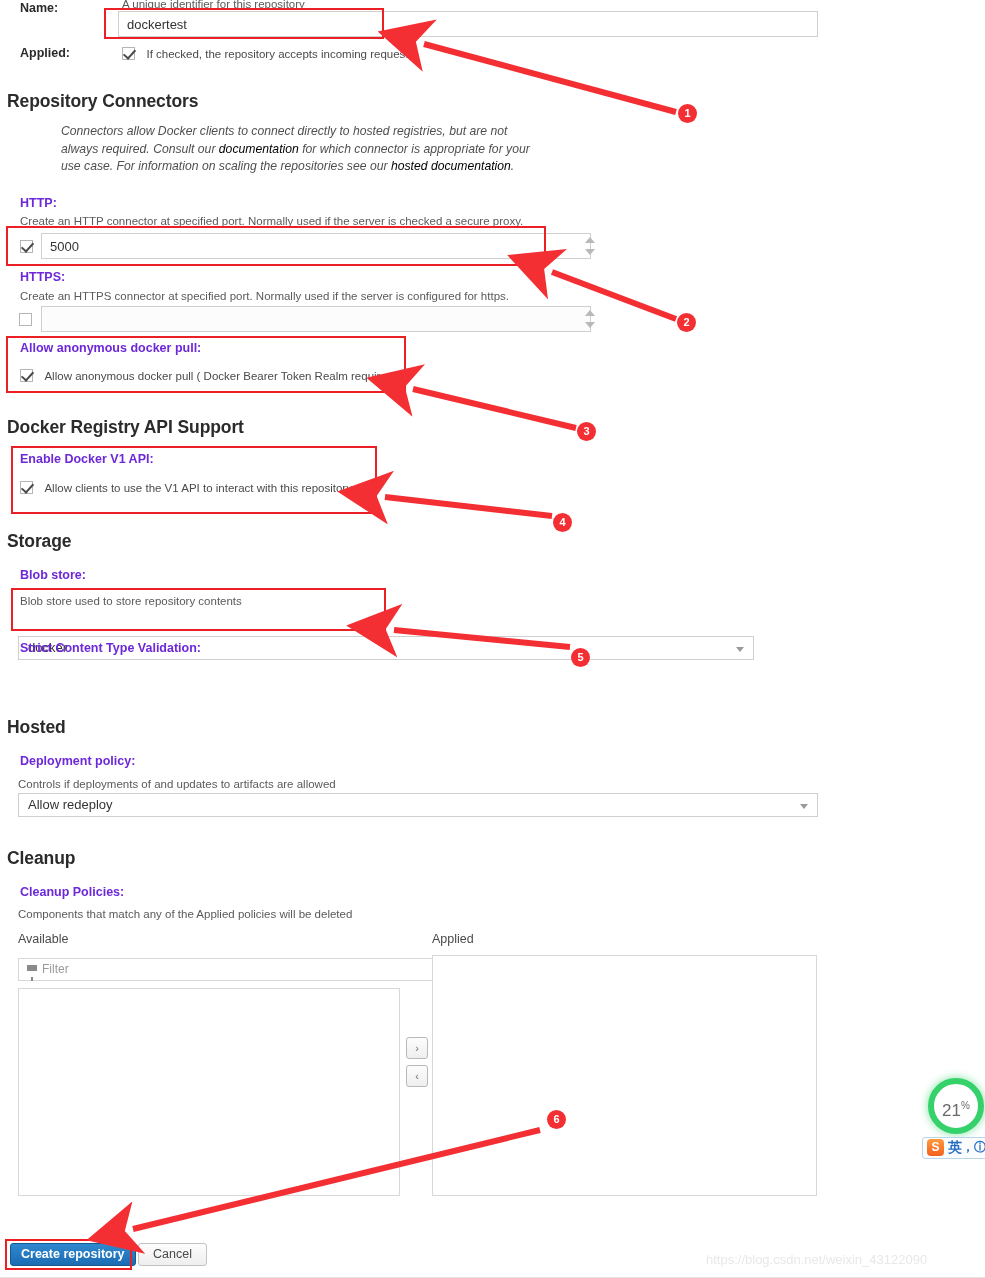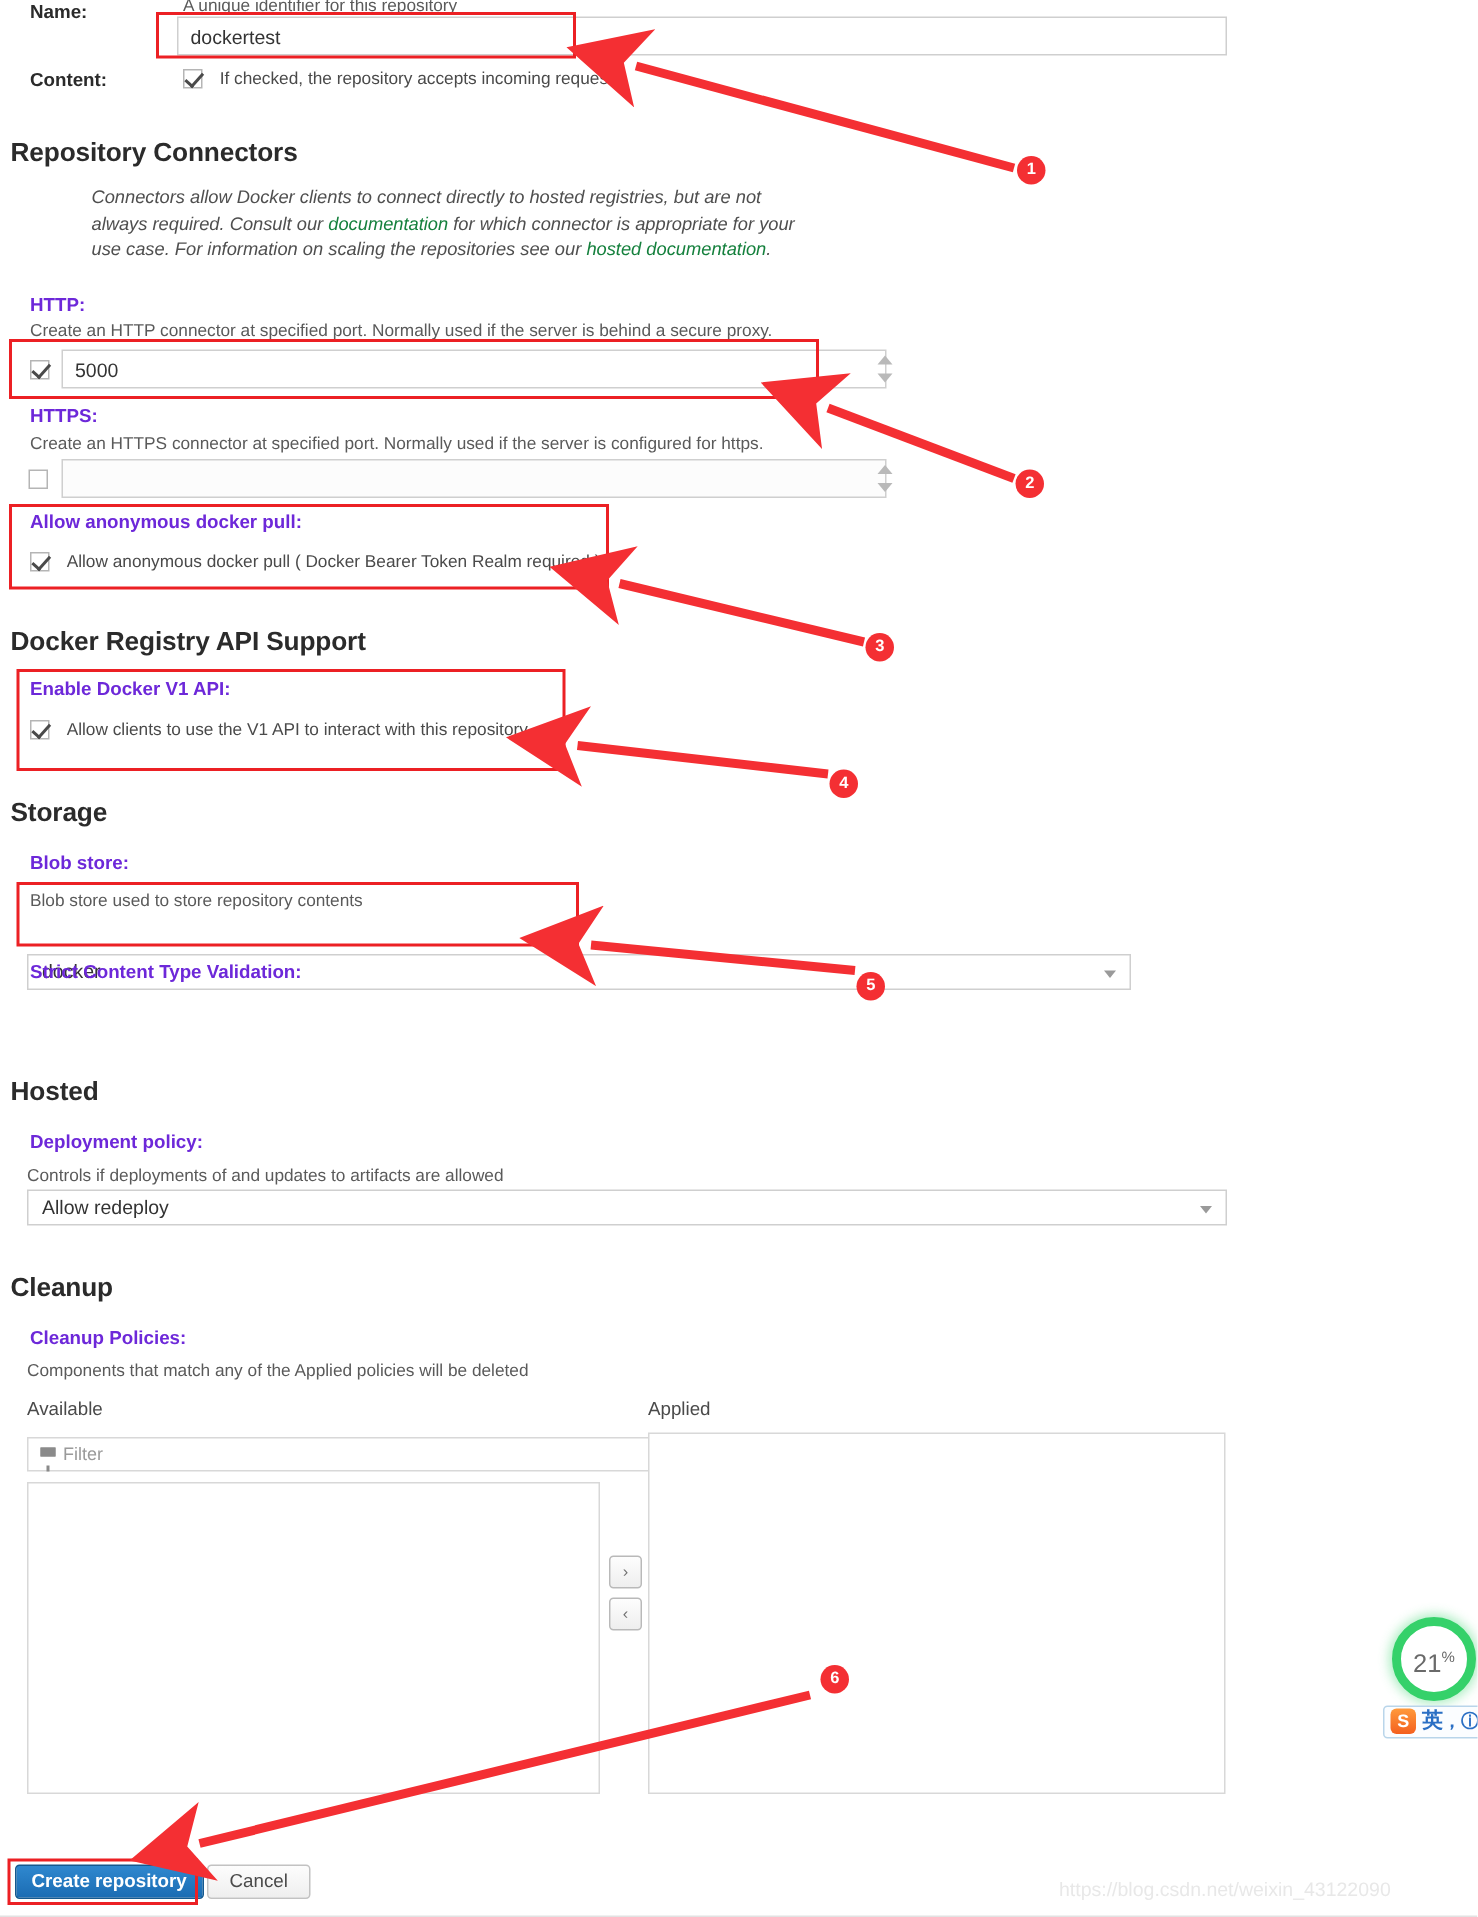--- a/index.html
+++ b/index.html
@@ -83,21 +83,21 @@
 
   
   .desc-italic {
     position: absolute;
     font-style: italic;
     font-size: 12.2px;
     line-height: 17.5px;
     color: #4f4f4f;
     width: 485px;
   }
-  .desc-italic a { color: #15803d; text-decoration: none; }
+  .desc-italic a { color: #000000; text-decoration: none; }
 
   
   .spinner {
     position: absolute;
     width: 11px; height: 20px;
   }
   .spinner .up, .spinner .dn {
     position: absolute; left: 0;
     width: 0; height: 0;
     border-left: 5px solid transparent;
@@ -283,34 +283,34 @@
 </style>
 </head>
 <body>
 
 <div class="form-root">
 
   <div class="lbl-left" style="left:20px; top:1px;">Name:</div>
   <div class="helper" style="position:absolute; left:122px; top:-2px;">A unique identifier for this repository</div>
   <input class="field-input" style="position: absolute; left: 118px; top: 11px; width: 700px;" value="dockertest">
 
-  <div class="lbl-left" style="left:20px; top:46px;">Content:</div>
+  <div class="lbl-left" style="left:20px; top:46px;">Applied:</div>
   <div style="position:absolute; left:122px; top:44px;">
     <span class="cbx checked"></span>
     <span class="cbx-text">If checked, the repository accepts incoming requests</span>
   </div>
 
   <div class="section-h" style="left:7px; top:91px;">Repository Connectors</div>
 
   <div class="desc-italic" style="left:61px; top:123px;">
     <span>Connectors allow Docker clients to connect directly to hosted registries, but are not always required. Consult our </span><a href="#">documentation</a><span> for which connector is appropriate for your use case. For information on scaling the repositories see our </span><a href="#">hosted documentation</a><span>.</span>
   </div>
 
   <div class="sub-h" style="left:20px; top:196px;">HTTP:</div>
-  <div class="helper" style="position:absolute; left:20px; top:215px;">Create an HTTP connector at specified port. Normally used if the server is behind a secure proxy.</div>
+  <div class="helper" style="position:absolute; left:20px; top:215px;">Create an HTTP connector at specified port. Normally used if the server is checked a secure proxy.</div>
   <span class="cbx checked" style="position:absolute; left:20px; top:240px;"></span>
   <input class="field-input" style="position: absolute; left: 41px; top: 233px; width: 550px;" value="5000">
   <div class="spinner" style="left:585px; top:236px;">
     <span class="up"></span>
     <span class="dn"></span>
   </div>
 
   <div class="sub-h" style="left:20px; top:270px;">HTTPS:</div>
   <div class="helper" style="position:absolute; left:20px; top:290px;">Create an HTTPS connector at specified port. Normally used if the server is configured for https.</div>
   <span class="cbx" style="position:absolute; left:19px; top:313px;"></span>

